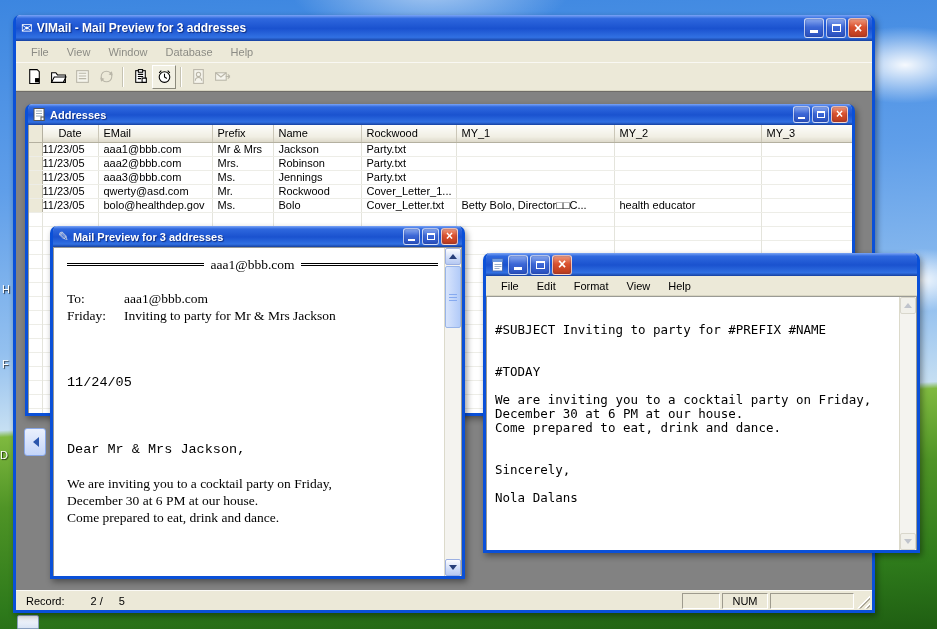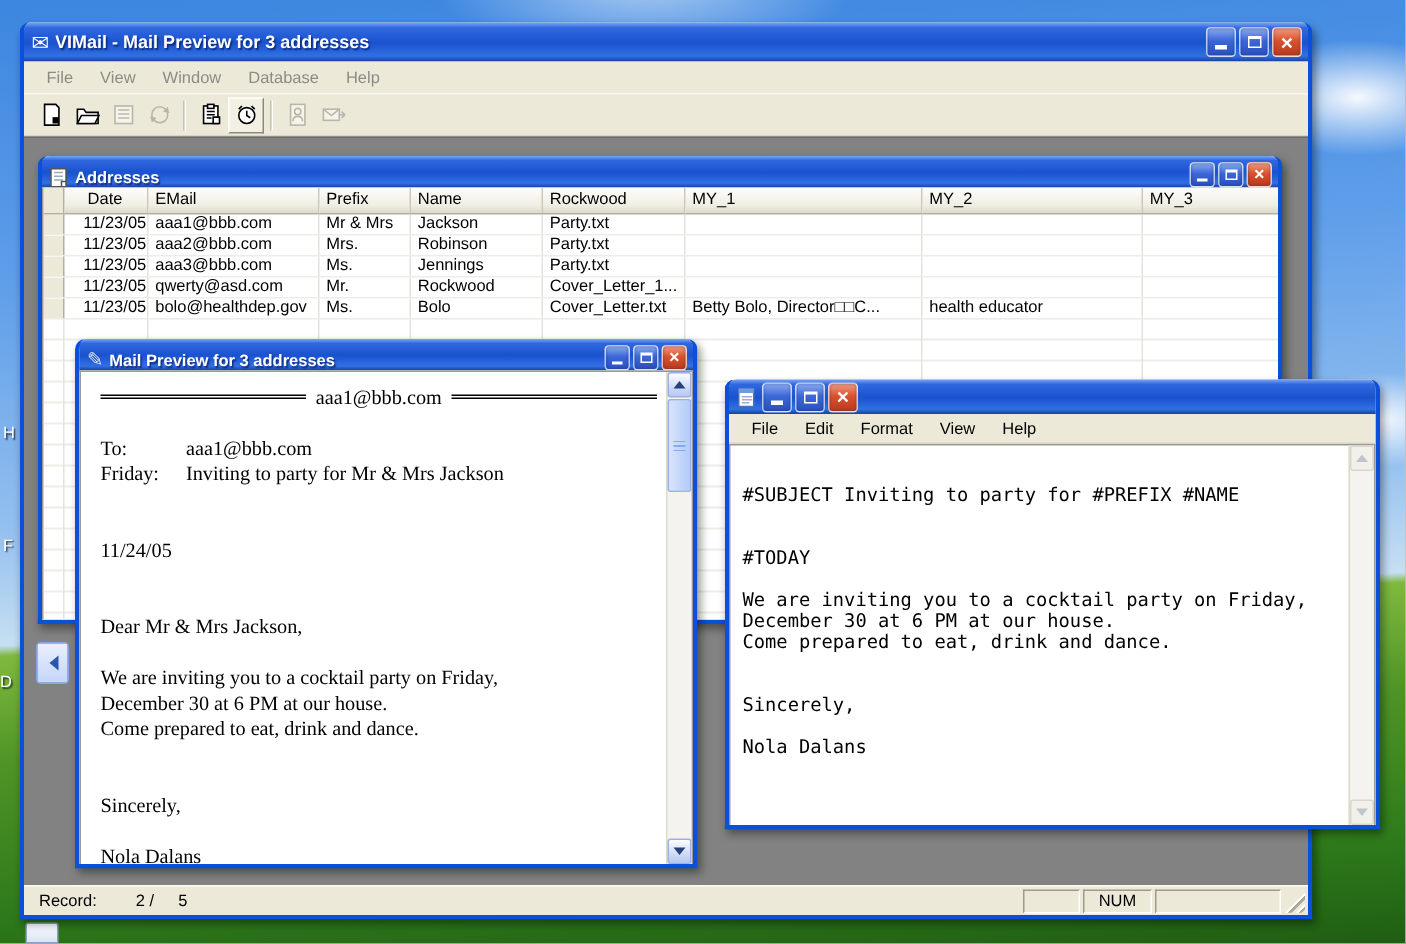--- a/index.html
+++ b/index.html
@@ -27,21 +27,21 @@
   .tb-btns { display:flex; gap:2px; }
   .tbtn { border:1px solid rgba(255,255,255,.65); border-radius:3px; display:flex; align-items:center;
     justify-content:center; background:linear-gradient(#8aa9ef 0%,#3c67d6 45%,#2a50bd 100%);
     box-shadow:inset 0 0 2px rgba(15,40,120,.5); cursor:default; }
   .tbtn.close { background:linear-gradient(#ef9a7d 0%,#da512e 45%,#b93a1c 100%); }
   .g-min { width:8px; height:3px; background:#fff; margin-top:7px; }
   .g-max { width:9px; height:8px; border:1px solid #fff; border-top:2px solid #fff; }
   .g-x   { color:#fff; font-size:14px; font-weight:bold; line-height:1; margin-top:-1px; }
   .big .titlebar { height:26px; }
   .big .tbtn { width:20px; height:20px; }
-  .small .titlebar { height:21px;align-items:flex-end; }
+  .small .titlebar { height:21px; }
   .small .title-text { font-size:11px; }
   .small .tbtn { width:17px; height:17px; }
   .small .g-min { width:7px; height:2px; margin-top:6px; }
   .small .g-max { width:8px; height:7px; }
   .small .g-x { font-size:12px; }
 
   
   #vimail { left:13px; top:15px; width:862px; height:598px; }
   .menubar { display:flex; align-items:center; height:21px; padding-left:6px; background:#ece9d8; }
   .menu-item { padding:2px 9px; font-size:11px; color:#8c8c85; }
@@ -64,42 +64,42 @@
 
   
   #addr { left:9px; top:12px; width:830px; height:312px; }
   .addr-body { position:relative; height:288px; background:#fff; overflow:hidden; border-left:1px solid #9a9a94; }
   table.grid { border-collapse:collapse; table-layout:fixed; width:824px; font-size:11px; }
   .grid th { height:17px; font-weight:normal; text-align:left; padding:0 0 0 5px; white-space:nowrap; overflow:hidden;
     background:linear-gradient(#fdfdfb,#f0eee3 70%,#ddd9ca); border-right:1px solid #cbc7b8; border-bottom:1px solid #b4b0a0; }
   .grid th.c { text-align:center; padding-left:0; }
   .grid td { height:14px; padding:0 0 0 5px; white-space:nowrap; overflow:hidden;
     border-right:1px solid #e4e4dc; border-bottom:1px solid #ededE7; }
-  .grid td.c { text-align:right; padding-left:0; }
+  .grid td.c { text-align:left; padding-left:0; }
   .grid .sel { background:#ece9d8; border-right:1px solid #b4b0a0; }
   .empty-grid { height:201px; width:824px;
     background-image:
       linear-gradient(#e4e4dc,#e4e4dc),linear-gradient(#e4e4dc,#e4e4dc),linear-gradient(#e4e4dc,#e4e4dc),
       linear-gradient(#e4e4dc,#e4e4dc),linear-gradient(#e4e4dc,#e4e4dc),linear-gradient(#e4e4dc,#e4e4dc),
       linear-gradient(#e4e4dc,#e4e4dc),linear-gradient(#e4e4dc,#e4e4dc),
       repeating-linear-gradient(to bottom,transparent 0 13px,#ededE7 13px 14px);
     background-size:1px 100%,1px 100%,1px 100%,1px 100%,1px 100%,1px 100%,1px 100%,1px 100%,100% 14px;
     background-position:13px 0,69px 0,183px 0,244px 0,332px 0,427px 0,585px 0,732px 0,0 0;
     background-repeat:no-repeat,no-repeat,no-repeat,no-repeat,no-repeat,no-repeat,no-repeat,no-repeat,repeat; }
 
   
   #preview { left:34px; top:134px; width:415px; height:353px; z-index:3; }
   .prev-body { position:relative; height:329px; background:#fff; overflow:hidden; border:1px solid #9a9a94; border-bottom:none; }
   .prev-text { position:absolute; left:0; top:0; right:17px; bottom:0; padding:8px 6px 0 13px;
     font-family:"Liberation Serif", serif; font-size:13.5px; line-height:17px; color:#000; overflow:hidden; }
   .mp-rule { display:flex; align-items:center; gap:6px; height:17px; }
   .rule-seg { flex:1; border-top:3px double #000; height:0; }
   .mp-line { white-space:pre; }
   .lab { display:inline-block; width:57px; }
-  .sp17 { margin-top:17px; } .sp34 { margin-top:34px; }
+  .sp17 { margin-top:17px; } .sp34 { margin-top:50px;font-family:Liberation Mono, monospace; }
 
   
   .vscroll { position:absolute; right:0; top:0; bottom:0; width:17px; background:#f4f3ef; border-left:1px solid #dcdacb; }
   .sc-btn { position:absolute; left:0; width:16px; height:17px; border:1px solid #9cb0e2; border-radius:2px;
     background:linear-gradient(#fdfdfe,#cfdcf8 60%,#b6c9f2); display:flex; align-items:center; justify-content:center; }
   .sc-btn.up { top:0; } .sc-btn.dn { bottom:0; }
   .tri-up { width:0; height:0; border:4px solid transparent; border-bottom:5px solid #29407a; margin-top:-4px; }
   .tri-dn { width:0; height:0; border:4px solid transparent; border-top:5px solid #29407a; margin-bottom:-4px; }
   .sc-btn.dis { border-color:#d9d7cc; background:#f1f0ea; }
   .sc-btn.dis .tri-up { border-bottom-color:#c0c4cc; }

